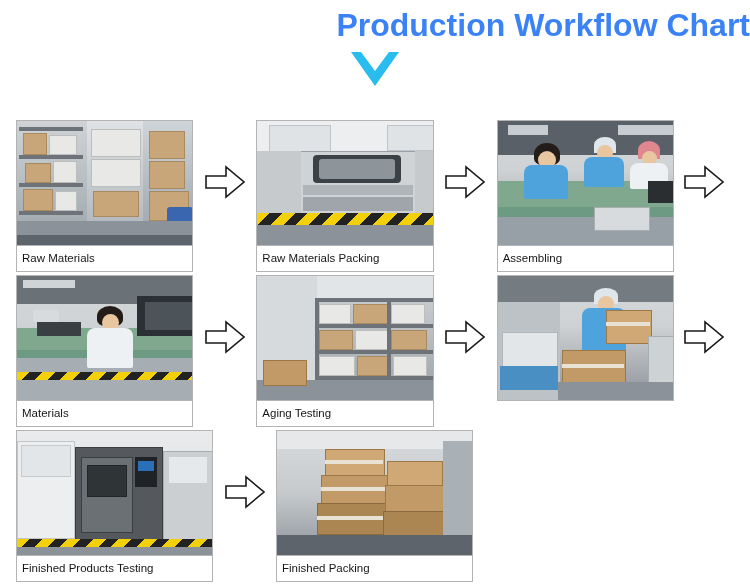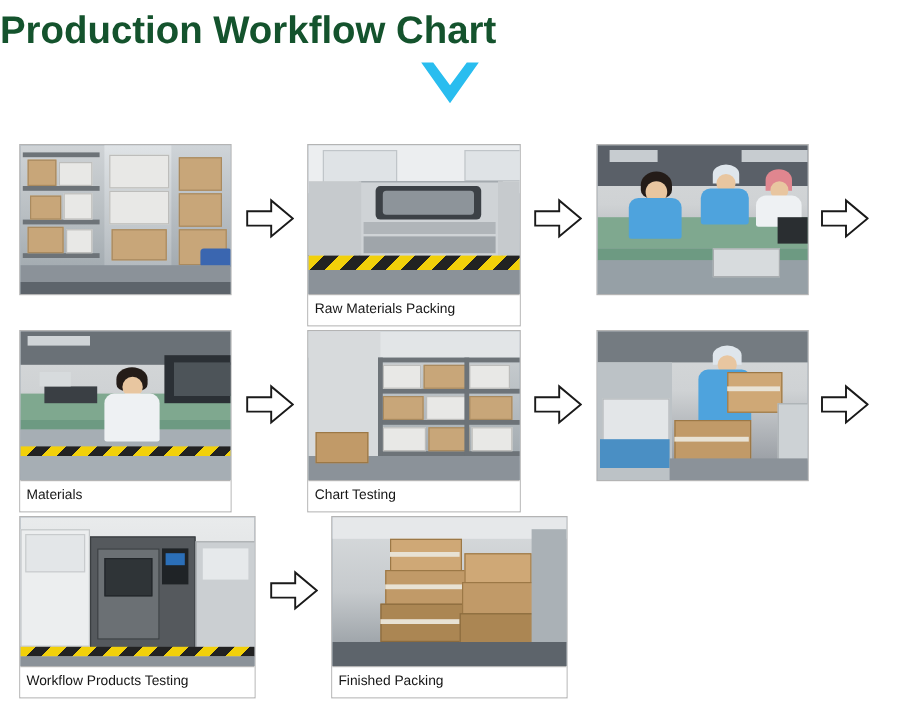--- a/index.html
+++ b/index.html
@@ -10,24 +10,24 @@
   body {
     width: 750px;
     height: 584px;
     font-family: "Liberation Sans", sans-serif;
     position: relative;
     overflow: hidden;
   }
 
   
   .title {
-    text-align: left;
+    text-align: right;
     font-size: 32px;
     font-weight: bold;
-    color: #14532d;
+    color: #3b82f6;
     letter-spacing: 0px;
     padding-top: 4px;
     line-height: 42px;
   }
 
   
   .down-arrow-wrap {
     height: 50px;
     display: flex;
     align-items: center;
@@ -176,20 +176,21 @@
         <div class="ph box-w" style="left:74px;top:38px;width:48px;height:26px;"></div>
         <div class="ph box-c" style="left:76px;top:70px;width:44px;height:24px;"></div>
         <div class="ph" style="left:126px;top:0;width:71px;height:124px;background:linear-gradient(#cfd4d8,#9aa2a8);"></div>
         <div class="ph box-c" style="left:132px;top:10px;width:34px;height:26px;"></div>
         <div class="ph box-c" style="left:132px;top:40px;width:34px;height:26px;"></div>
         <div class="ph box-c" style="left:132px;top:70px;width:38px;height:28px;"></div>
         <div class="ph" style="left:150px;top:86px;width:26px;height:16px;background:#3a66b0;border-radius:3px;"></div>
         <div class="ph floor-gray" style="left:0;top:100px;width:197px;height:24px;"></div>
         <div class="ph floor-dark" style="left:0;top:114px;width:197px;height:10px;"></div>
       </div>
+      <div class="caption">Raw Materials</div>
     </div>
 
     <div class="arrow-cell">
       <svg class="arrow-right" viewBox="0 0 40 34">
         <path d="M1,11 L21,11 L21,2 L39,17 L21,32 L21,23 L1,23 Z" fill="#ffffff" stroke="#1a1a1a" stroke-width="1.6" stroke-linejoin="miter"></path>
       </svg>
     </div>
 
     <div class="cell">
       <div class="photo">
@@ -230,20 +231,21 @@
         <div class="ph smock" style="left:26px;top:44px;width:44px;height:34px;"></div>
         <div class="ph hairnet" style="left:96px;top:16px;width:22px;height:16px;"></div>
         <div class="ph head" style="left:99px;top:24px;width:16px;height:16px;"></div>
         <div class="ph smock" style="left:86px;top:36px;width:40px;height:30px;"></div>
         <div class="ph" style="left:140px;top:20px;width:22px;height:18px;background:#e0868f;border-radius:50% 50% 0 0;"></div>
         <div class="ph head" style="left:144px;top:30px;width:15px;height:15px;"></div>
         <div class="ph smock-w" style="left:132px;top:42px;width:38px;height:26px;"></div>
         <div class="ph" style="left:96px;top:86px;width:54px;height:22px;background:#d7dbdd;border:1px solid #a9adb0;"></div>
         <div class="ph" style="left:150px;top:60px;width:40px;height:22px;background:#2a2e31;"></div>
       </div>
+      <div class="caption">Assembling</div>
     </div>
 
     <div class="arrow-cell tail">
       <svg class="arrow-right" viewBox="0 0 40 34">
         <path d="M1,11 L21,11 L21,2 L39,17 L21,32 L21,23 L1,23 Z" fill="#ffffff" stroke="#1a1a1a" stroke-width="1.6" stroke-linejoin="miter"></path>
       </svg>
     </div>
   </div>
 
   <div class="row">
@@ -291,21 +293,21 @@
         <div class="ph box-c" style="left:134px;top:54px;width:34px;height:18px;"></div>
         <div class="ph box-w" style="left:62px;top:80px;width:34px;height:18px;"></div>
         <div class="ph box-c" style="left:100px;top:80px;width:32px;height:18px;"></div>
         <div class="ph box-w" style="left:136px;top:80px;width:32px;height:18px;"></div>
         <div class="ph shelf" style="left:58px;top:22px;width:4px;height:100px;"></div>
         <div class="ph shelf" style="left:130px;top:22px;width:4px;height:100px;"></div>
 
         <div class="ph floor-gray" style="left:0;top:104px;width:197px;height:20px;"></div>
         <div class="ph ct" style="left:6px;top:84px;width:42px;height:24px;"></div>
       </div>
-      <div class="caption">Chart Testing</div>
+      <div class="caption">Aging Testing</div>
     </div>
 
     <div class="arrow-cell">
       <svg class="arrow-right" viewBox="0 0 40 34">
         <path d="M1,11 L21,11 L21,2 L39,17 L21,32 L21,23 L1,23 Z" fill="#ffffff" stroke="#1a1a1a" stroke-width="1.6" stroke-linejoin="miter"></path>
       </svg>
     </div>
 
     <div class="cell">
       <div class="photo">
@@ -343,21 +345,21 @@
         <div class="ph cham-body" style="left:58px;top:16px;width:86px;height:92px;"></div>
         <div class="ph cham-door" style="left:64px;top:26px;width:50px;height:74px;"></div>
         <div class="ph" style="left:70px;top:34px;width:38px;height:30px;background:#2f3437;border:1px solid #22262a;"></div>
         <div class="ph panel-blk" style="left:118px;top:26px;width:22px;height:30px;"></div>
         <div class="ph panel-lit" style="left:121px;top:30px;width:16px;height:10px;"></div>
         <div class="ph" style="left:146px;top:20px;width:51px;height:88px;background:#cbcfd2;border:1px solid #a8acaf;"></div>
         <div class="ph" style="left:152px;top:26px;width:38px;height:26px;background:#e6e9eb;"></div>
         <div class="ph hazard" style="left:0;top:108px;width:197px;height:8px;"></div>
         <div class="ph floor-gray" style="left:0;top:116px;width:197px;height:8px;"></div>
       </div>
-      <div class="caption">Workflow Products Testing</div>
+      <div class="caption">Finished Products Testing</div>
     </div>
 
     <div class="arrow-cell">
       <svg class="arrow-right" viewBox="0 0 40 34">
         <path d="M1,11 L21,11 L21,2 L39,17 L21,32 L21,23 L1,23 Z" fill="#ffffff" stroke="#1a1a1a" stroke-width="1.6" stroke-linejoin="miter"></path>
       </svg>
     </div>
 
     <div class="cell">
       <div class="photo">

